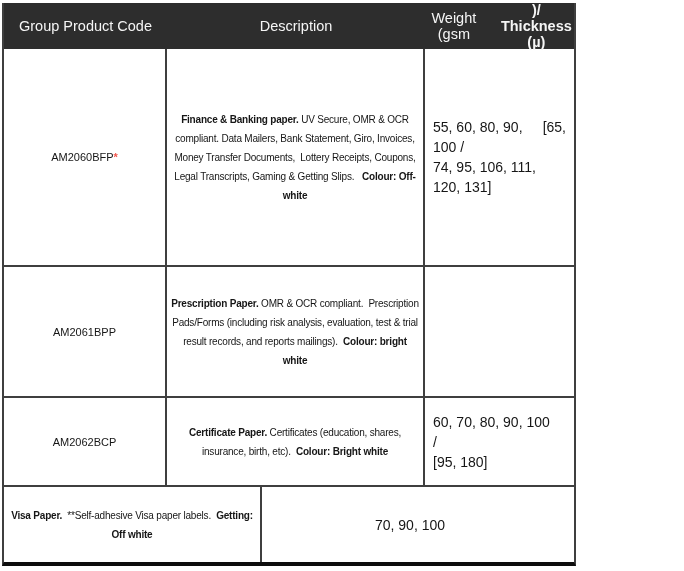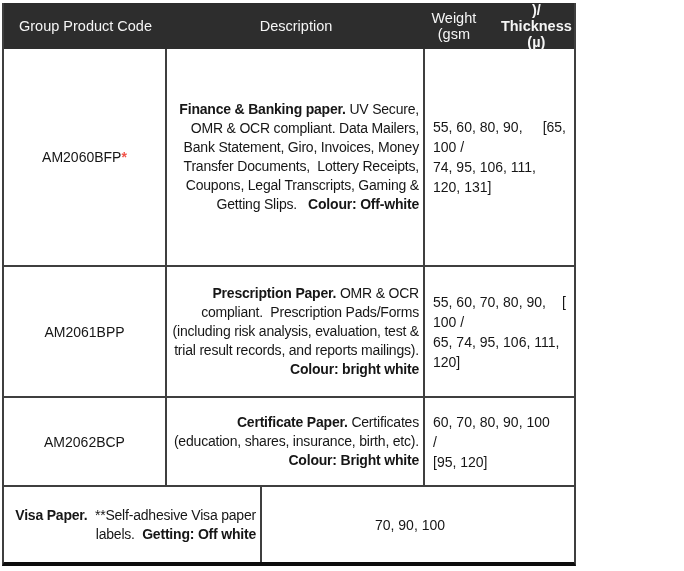--- a/index.html
+++ b/index.html
@@ -32,26 +32,26 @@
   .hc3{flex:1;}
   .header-cell b{font-weight:700;padding-left:16px;}
   .row{display:flex;border-bottom:2px solid var(--border);background:#ffffff;}
   .row:nth-child(1){height:218px;}
   .row:nth-child(2){height:131px;}
   .row:nth-child(3){height:89px;}
   .row:nth-child(4){height:75px;border-bottom:none;}
   .cell{display:flex;flex-direction:column;justify-content:center;}
   .code-cell{
     width:163px;border-right:2px solid var(--border);
-    align-items:center;font-size:14px;text-align:center;
+    align-items:center;font-size:11px;text-align:center;
   }
   .code-mark{color:var(--asterisk);font-weight:700;}
   .desc-cell{
     width:258px;border-right:2px solid var(--border);
-    padding:2px 4px;font-size:14px;line-height:19px;text-align:right;
+    padding:2px 4px;font-size:10px;line-height:19px;text-align:center;
     letter-spacing:-0.2px;
   }
   .desc-text{white-space:pre-wrap;}
   .desc-text b{font-weight:700;}
   .weight-cell{flex:1;font-size:14px;line-height:20px;padding:0 8px;}
   .weight-line1{display:flex;justify-content:center;gap:16px;}
   .weight-line1.split{justify-content:space-between;}
   .weight-line2{text-align:left;}
 </style>
 </head>
@@ -80,42 +80,35 @@
     </div>
   </div>
 
   <div class="row">
     <div class="cell code-cell">
       <div><span>AM2061BPP</span><span class="code-mark"></span></div>
     </div>
     <div class="cell desc-cell">
       <div class="desc-text"><b>Prescription Paper.</b> OMR &amp; OCR compliant.  Prescription Pads/Forms (including risk analysis, evaluation, test &amp; trial result records, and reports mailings).  <b>Colour: bright white</b></div>
     </div>
-    <div class="cell weight-cell">
-      <div class="weight-line1 split">
-        <span>55, 60, 70, 80, 90, 100 /</span>
-        <span>[</span>
-      </div>
-      <div class="weight-line2">65, 74, 95, 106, 111, 120]</div>
-    </div>
   </div>
 
   <div class="row">
     <div class="cell code-cell">
       <div><span>AM2062BCP</span><span class="code-mark"></span></div>
     </div>
     <div class="cell desc-cell">
       <div class="desc-text"><b>Certificate Paper.</b> Certificates (education, shares, insurance, birth, etc).  <b>Colour: Bright white</b></div>
     </div>
     <div class="cell weight-cell">
       <div class="weight-line1">
         <span>60, 70, 80, 90, 100 /</span>
         <span></span>
       </div>
-      <div class="weight-line2">[95, 120]</div>
+      <div class="weight-line2">[95, 180]</div>
     </div>
   </div>
 
   <div class="row">
     <div class="cell desc-cell">
       <div class="desc-text"><b>Visa Paper.</b>  **Self-adhesive Visa paper labels.  <b>Getting: Off white</b></div>
     </div>
     <div class="cell weight-cell">
       <div class="weight-line1">
         <span>70, 90, 100</span>

